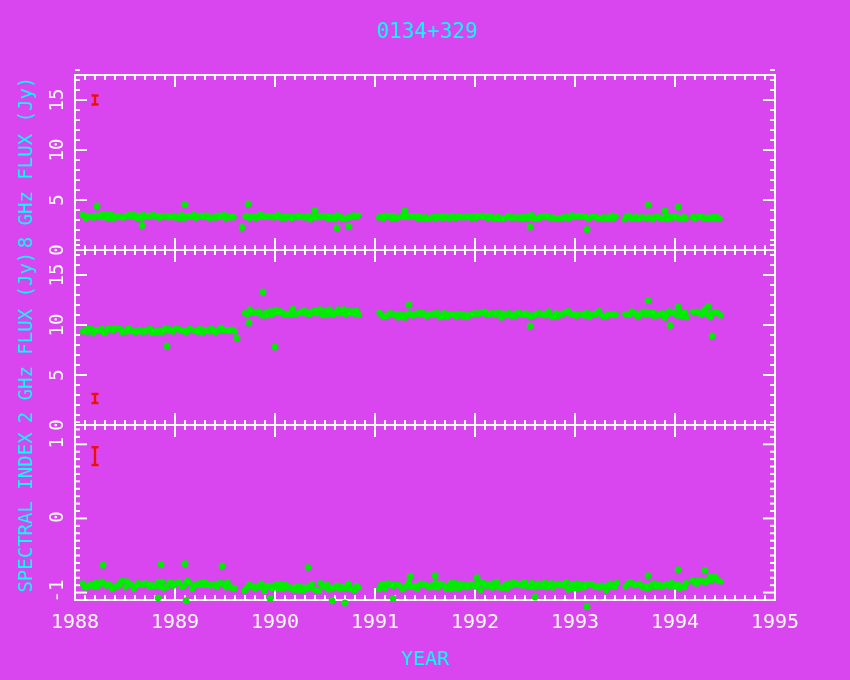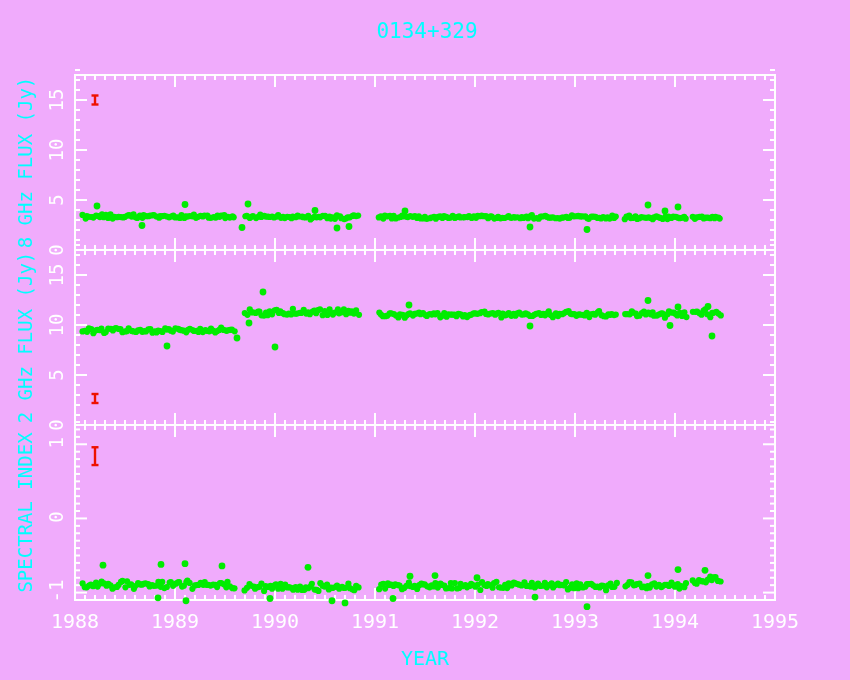--- a/index.html
+++ b/index.html
@@ -1,16 +1,16 @@
 <!DOCTYPE html>
 <html><head>
 <meta charset="utf-8">
 <style>
   html,body{margin:0;padding:0;background:#000;width:850px;height:680px;overflow:hidden;}
-  .stage{position:relative;width:850px;height:680px;background:#f0abfc;
+  .stage{position:relative;width:850px;height:680px;background:#d946ef;
          font-family:"DejaVu Sans Mono", monospace;}
   svg text{font-family:"DejaVu Sans Mono", monospace;}
 </style>
 </head>
 <body>
 
 <div class="stage">
   <svg id="plot" width="850" height="680" viewBox="0 0 850 680">
 
     <text x="427" y="38" fill="#00ffff" font-size="21" text-anchor="middle">0134+329</text>

